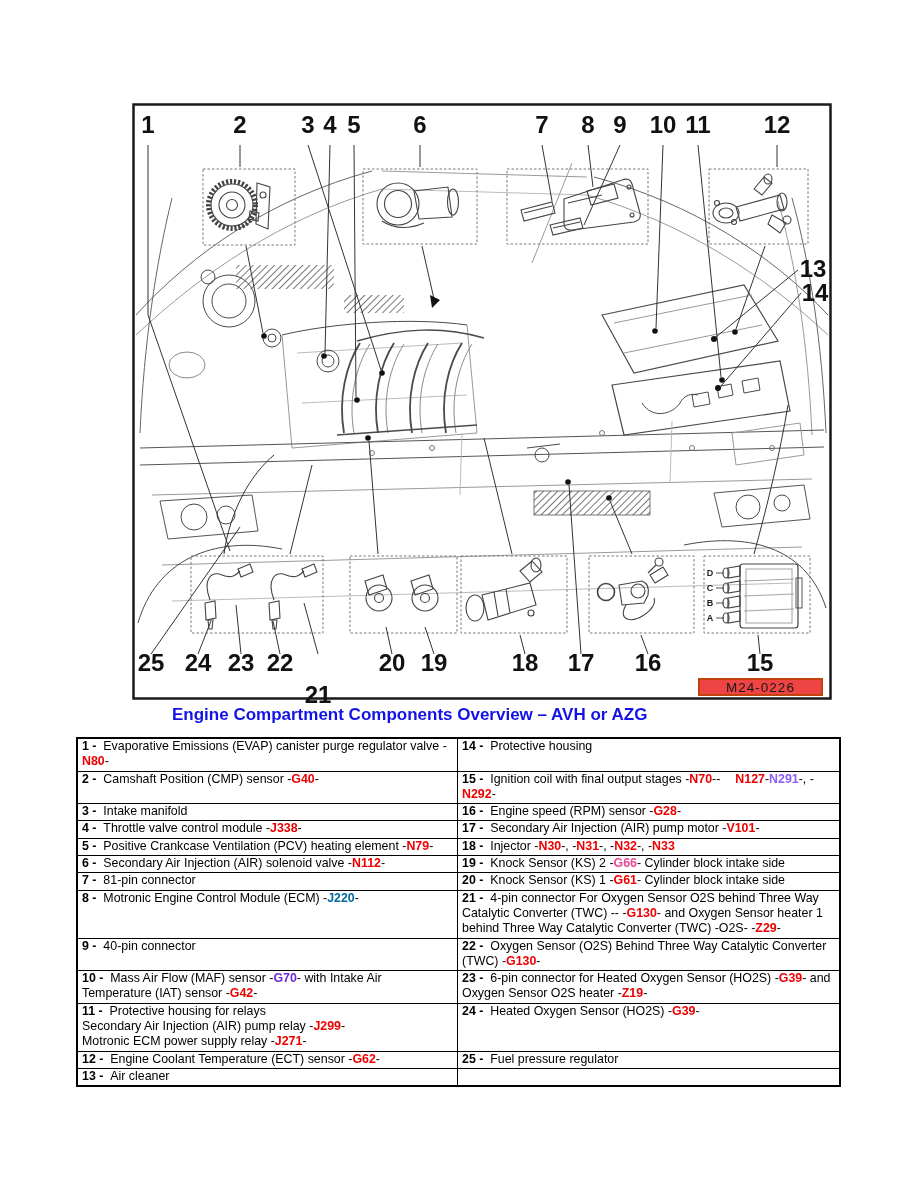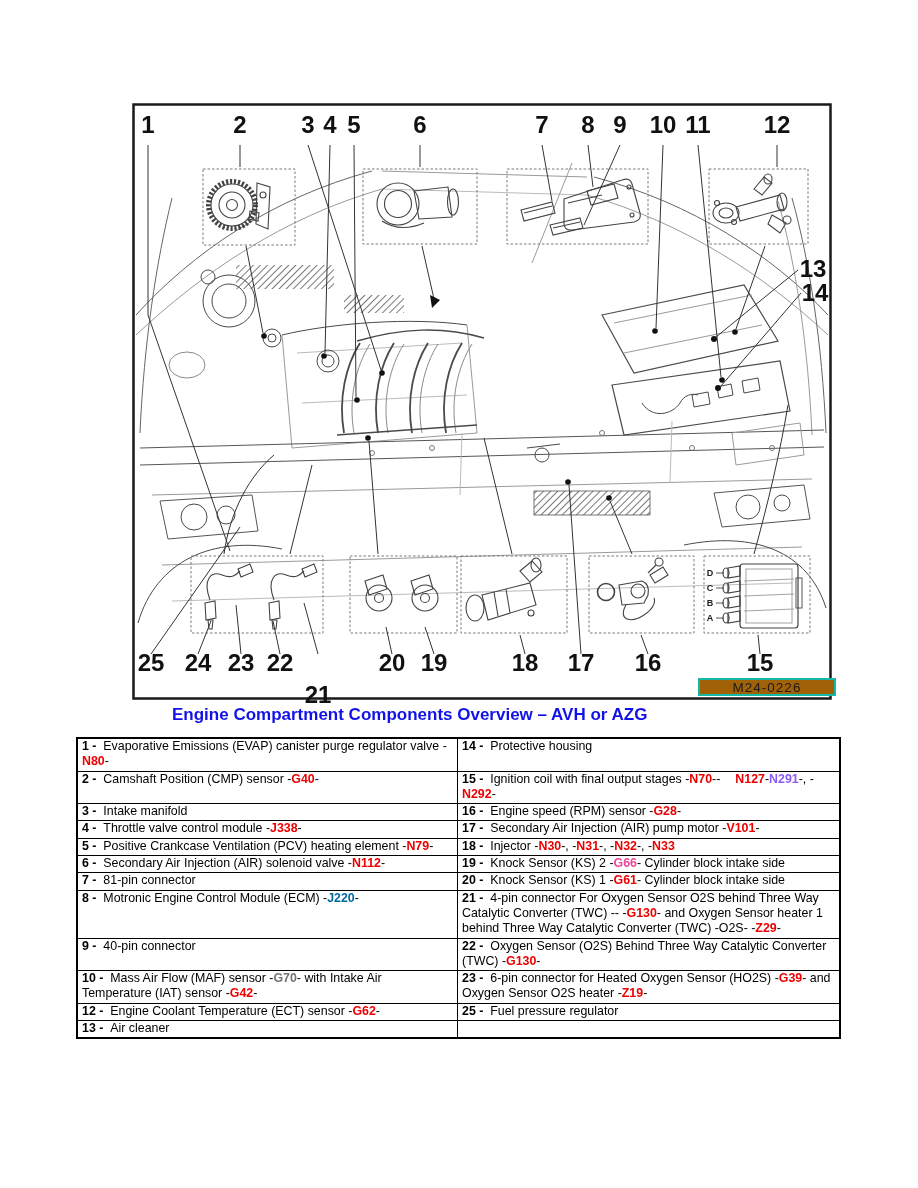--- a/index.html
+++ b/index.html
@@ -4,22 +4,22 @@
 <style>
   html,body{margin:0;padding:0;background:#fff;}
   body{width:918px;height:1188px;position:relative;font-family:"Liberation Sans",sans-serif;color:#000;overflow:hidden;}
 
   
   #diagram{position:absolute;left:132px;top:103px;width:700px;height:597px;}
   #diagram svg{position:absolute;left:0;top:0;}
   .callout{position:absolute;transform:translateX(-50%);font-weight:bold;font-size:24px;line-height:1;letter-spacing:0;color:#111;white-space:nowrap;}
   .callout.side{transform:translate(-50%,-50%);}
   .terminal{position:absolute;font-size:9px;font-weight:bold;color:#222;transform:translate(-50%,-50%);}
-  #figure-code{position:absolute;left:566px;top:575px;width:138px;height:18px;border:2px solid #14b8a6;box-sizing:border-box;
-    display:flex;align-items:center;justify-content:center;font-size:13.5px;letter-spacing:1px;color:#1a1a1a;background:#a16207;}
+  #figure-code{position:absolute;left:566px;top:575px;width:125px;height:18px;border:2px solid #c2410c;box-sizing:border-box;
+    display:flex;align-items:center;justify-content:center;font-size:13.5px;letter-spacing:1px;color:#1a1a1a;background:#ef4444;}
 
   
   #page-title{position:absolute;left:172px;top:705px;font-size:17px;font-weight:bold;}
 
   
   #components-table{position:absolute;left:76px;top:737px;width:765px;border-collapse:collapse;table-layout:fixed;
     font-size:12.4px;line-height:15.3px;border:2px solid #000;}
   #components-table td{border:1px solid #000;vertical-align:top;padding:0 4px 1px 4px;word-wrap:break-word;}
   #components-table td.c1{width:371px;}
   .num{font-weight:bold;white-space:nowrap;}
@@ -362,22 +362,26 @@
       </tr>
       <tr>
         <td class="c1"><span class="num">8 -</span>Motronic Engine Control Module (ECM) -<span class="code" style="color: #0369a1;">J220</span>-</td>
         <td class="c2"><span class="num">21 -</span>4-pin connector For Oxygen Sensor O2S behind Three Way Catalytic Converter (TWC) -- -<span class="code" style="color: rgb(238, 0, 0);">G130</span>- and Oxygen Sensor heater 1 behind Three Way Catalytic Converter (TWC) -O2S- -<span class="code" style="color: rgb(238, 0, 0);">Z29</span>-</td>
       </tr>
       <tr>
         <td class="c1"><span class="num">9 -</span>40-pin connector</td>
         <td class="c2"><span class="num">22 -</span>Oxygen Sensor (O2S) Behind Three Way Catalytic Converter (TWC) -<span class="code" style="color: rgb(238, 0, 0);">G130</span>-</td>
       </tr>
       <tr>
-        <td class="c1"><span class="num">10 -</span>Mass Air Flow (MAF) sensor -<span class="code" style="color: #737373; margin-top: 8px;">G70</span>- with Intake Air Temperature (IAT) sensor -<span class="code" style="color: rgb(238, 0, 0);">G42</span>-</td>
+        <td class="c1"><span class="num">10 -</span>Mass Air Flow (MAF) sensor -<span class="code" style="color: #6d28d9; margin-top: 8px;">G70</span>- with Intake Air Temperature (IAT) sensor -<span class="code" style="color: rgb(238, 0, 0);">G42</span>-</td>
         <td class="c2"><span class="num">23 -</span>6-pin connector for Heated Oxygen Sensor (HO2S) -<span class="code" style="color: rgb(238, 0, 0);">G39</span>- and Oxygen Sensor O2S heater -<span class="code" style="color: rgb(238, 0, 0);">Z19</span>-</td>
+      </tr>
+      <tr>
+        <td class="c1"><span class="num">11 -</span>Protective housing for relays<br>Secondary Air Injection (AIR) pump relay -<span class="code" style="color: rgb(238, 0, 0);">J299</span>-<br>Motronic ECM power supply relay -<span class="code" style="color: rgb(238, 0, 0);">J271</span>-</td>
+        <td class="c2"><span class="num">24 -</span>Heated Oxygen Sensor (HO2S) -<span class="code" style="color: rgb(238, 0, 0);">G39</span>-</td>
       </tr>
       <tr>
         <td class="c1"><span class="num">12 -</span>Engine Coolant Temperature (ECT) sensor -<span class="code" style="color: rgb(238, 0, 0);">G62</span>-</td>
         <td class="c2"><span class="num">25 -</span>Fuel pressure regulator</td>
       </tr>
       <tr>
         <td class="c1"><span class="num">13 -</span>Air cleaner</td>
         <td class="c2"></td>
       </tr>
     </tbody>

